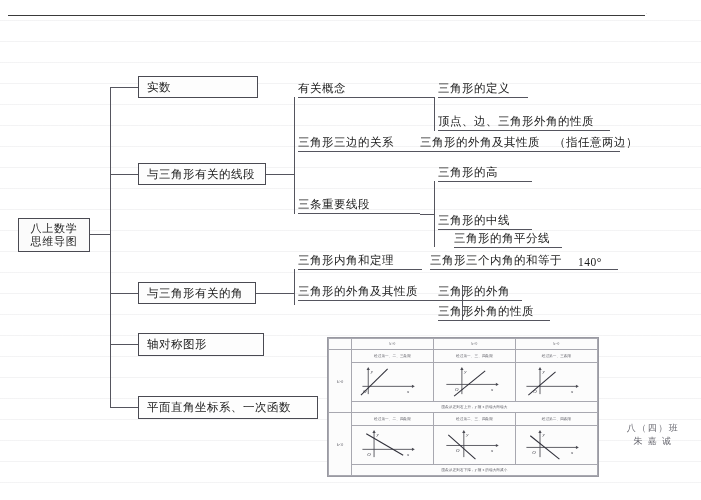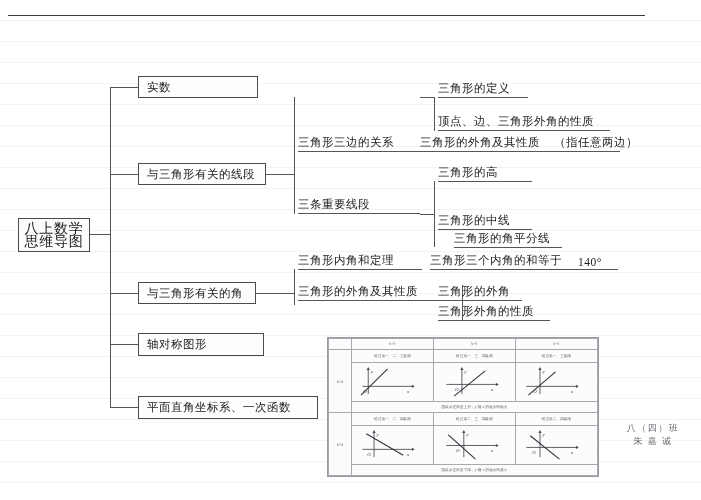--- a/index.html
+++ b/index.html
@@ -40,21 +40,21 @@
     background:#fdfdfd;
     box-sizing:border-box;
     display:flex;align-items:center;
     font-size:11.5px;
     color:#1b1b1b;
     letter-spacing:0.5px;
     white-space:nowrap;
   }
   .node.root{
     flex-direction:column;justify-content:center;align-items:center;
-    font-size:14px;line-height:13px;letter-spacing:0.8px;
+    font-size:11px;line-height:13px;letter-spacing:0.8px;
     background:#fbfbfb;
   }
   .node .pad{padding-left:8px;}
 
   
   .leaf{
     position:absolute;
     font-size:11.5px;
     color:#1b1b1b;
     letter-spacing:0.5px;
@@ -148,20 +148,23 @@
     <span class="pad">轴对称图形</span>
   </div>
 
   <div class="node" style="left:138px;top:396px;width:180px;height:23px;">
     <span class="pad">平面直角坐标系、一次函数</span>
   </div>
 
   <div class="ln lnh" style="left:266px;top:174px;width:28px;"></div>
   <div class="ln lnv" style="left:294px;top:97px;height:117px;"></div>
 
+  <div class="leaf" style="left:298px;top:82px;width:122px;height:16px;">
+    <span>有关概念</span>
+  </div>
 
   <div class="leaf" style="left:298px;top:136px;width:122px;height:16px;">
     <span>三角形三边的关系</span>
   </div>
 
   <div class="leaf" style="left:298px;top:198px;width:122px;height:16px;">
     <span>三条重要线段</span>
   </div>
 
   <div class="ln lnh" style="left:420px;top:97px;width:14px;"></div>

